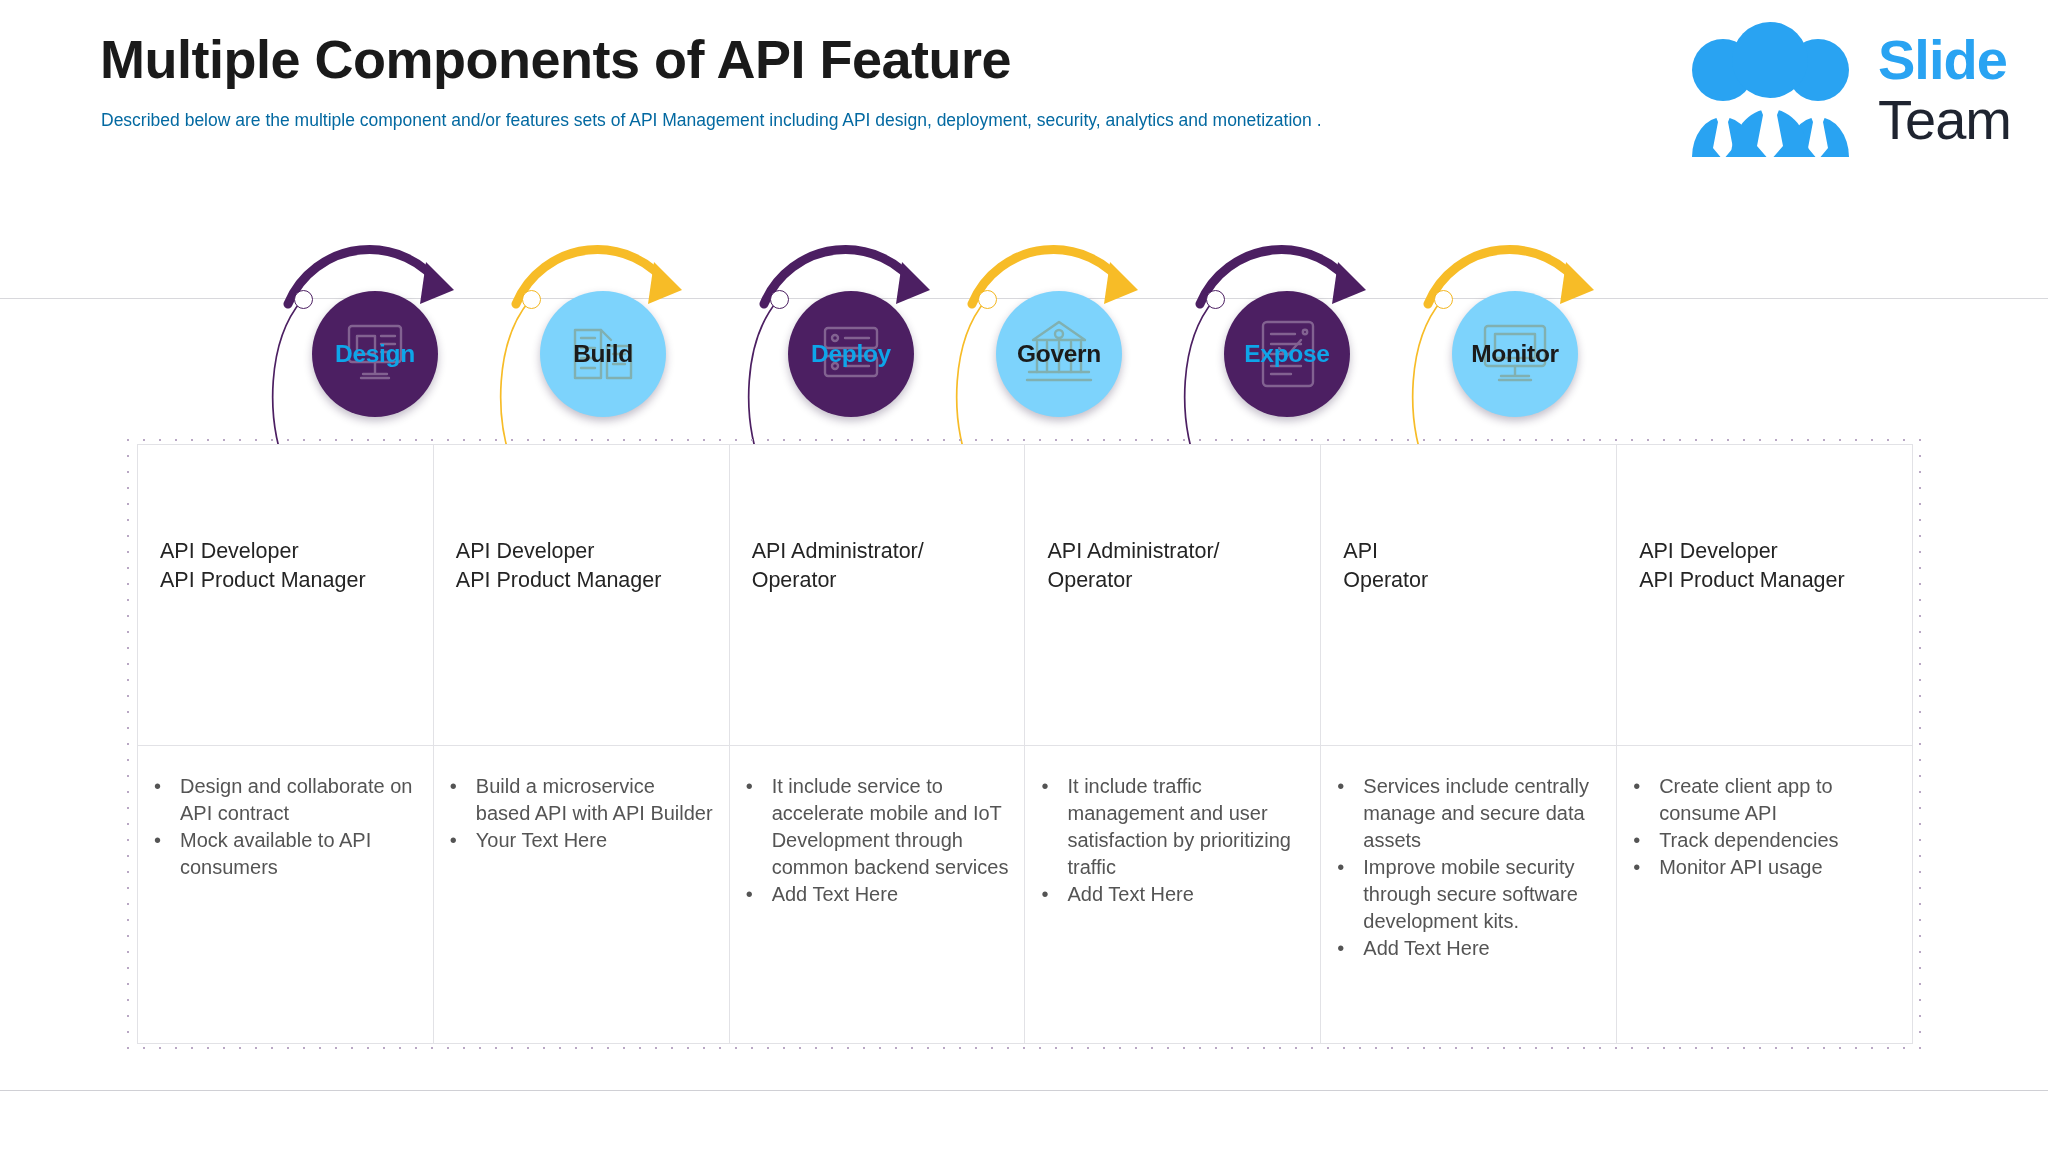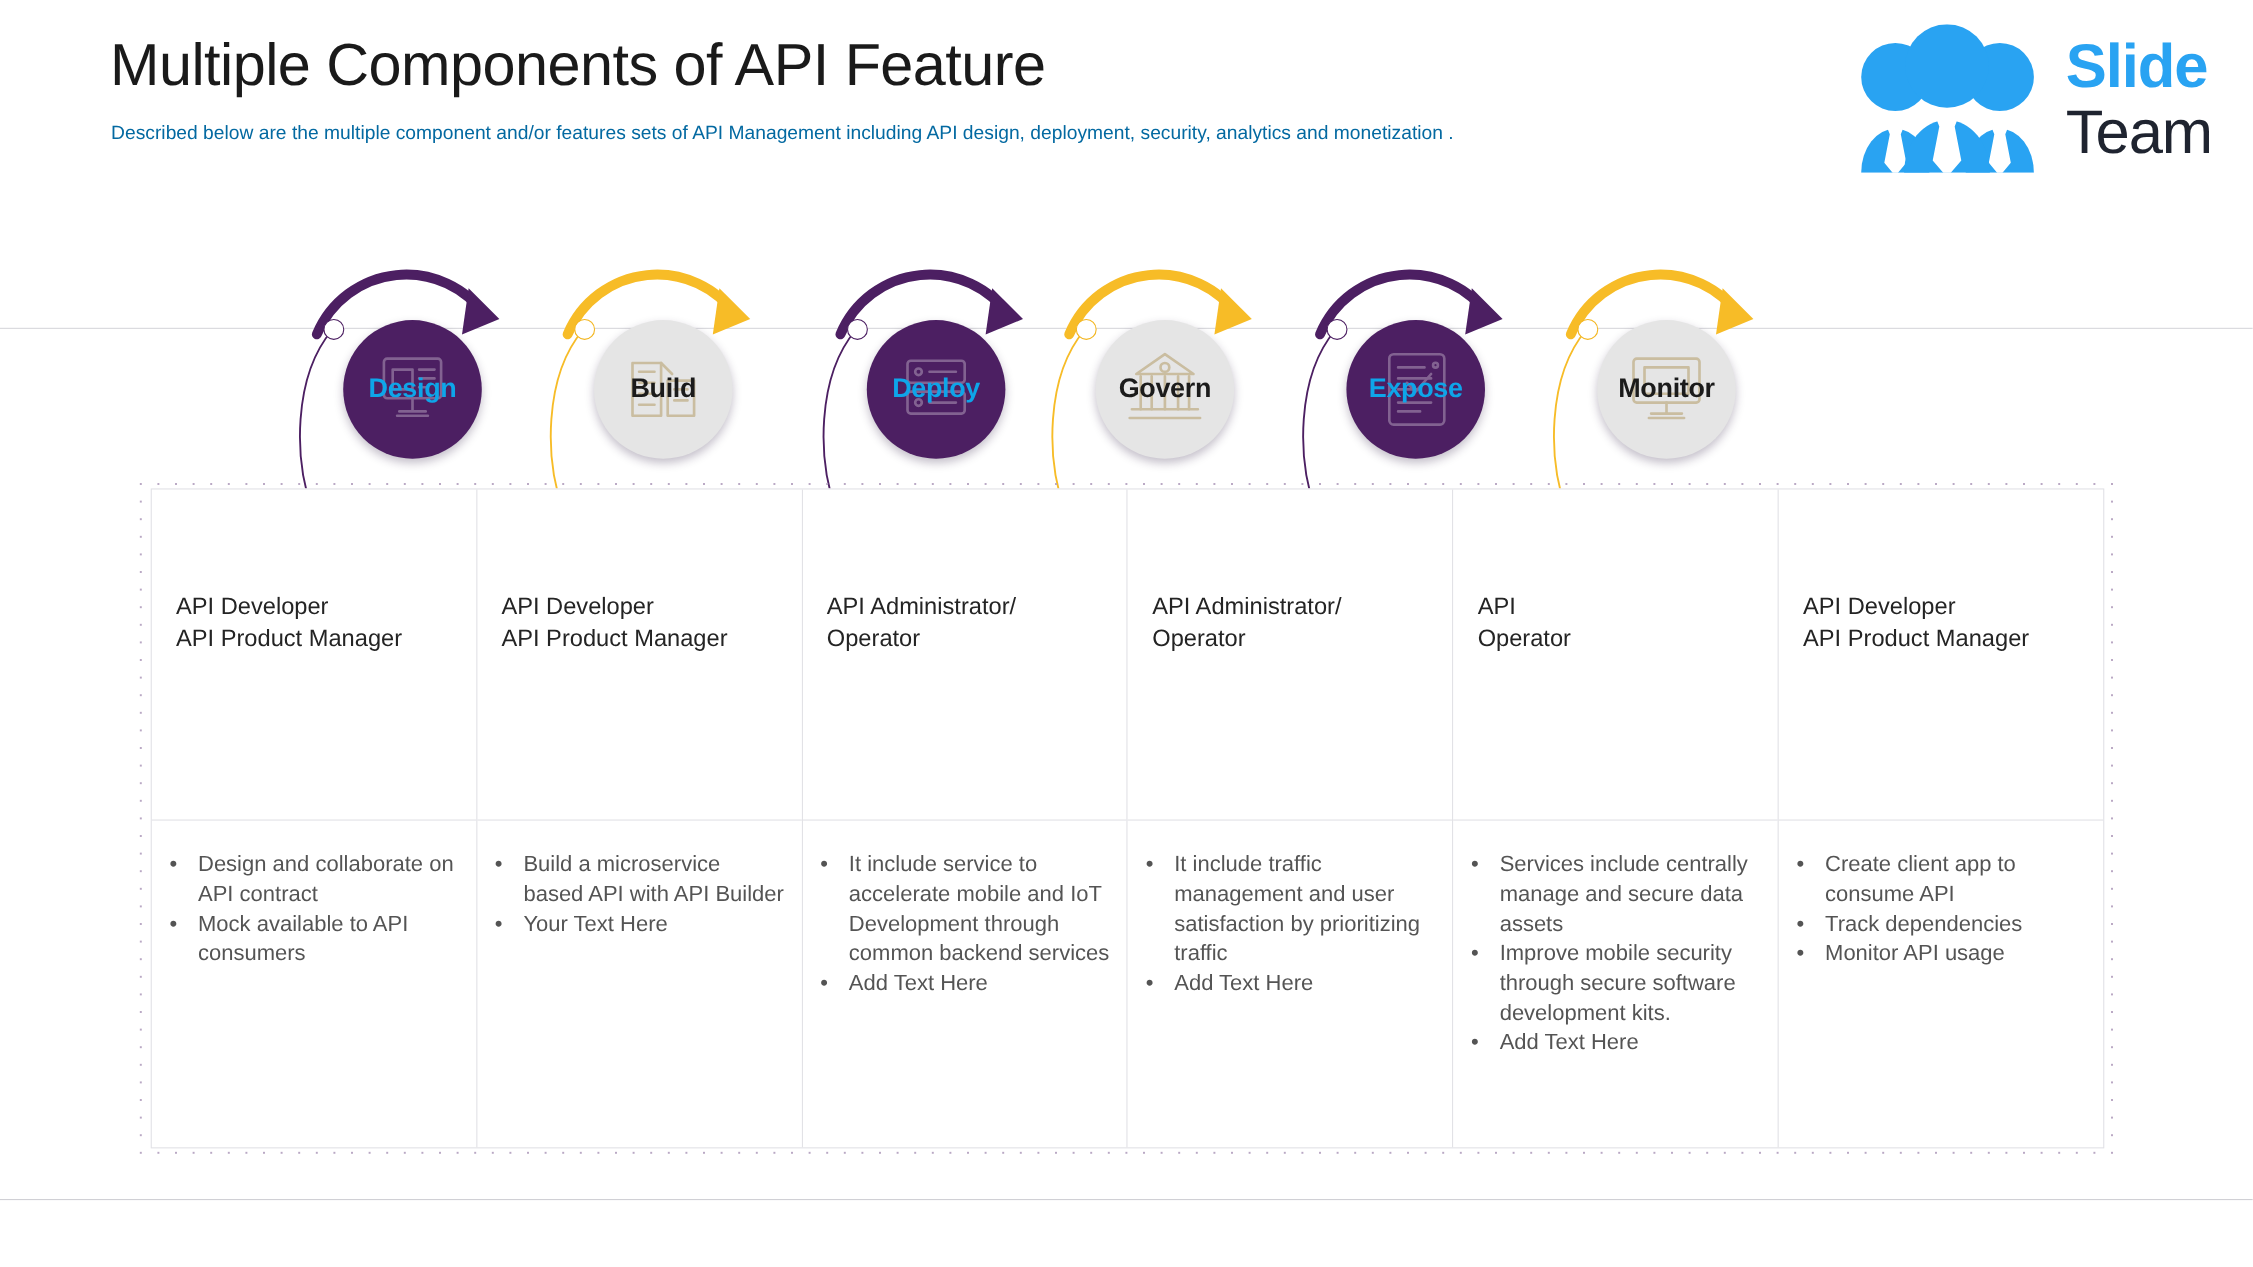--- a/index.html
+++ b/index.html
@@ -12,21 +12,21 @@
     overflow: hidden;
     font-family: "Liberation Sans", sans-serif;
     -webkit-font-smoothing: antialiased;
   }
 
   
   #slide-title {
     position: absolute;
     left: 100px; top: 28px;
     font-size: 54px;
-    font-weight: 400;
+    font-weight: 700;
     color: #1a1a1a;
     letter-spacing: -0.5px;
     white-space: nowrap;
   }
   #slide-subtitle {
     position: absolute;
     left: 101px; top: 110px;
     font-size: 17.5px;
     font-weight: 400;
     color: #0369a1;
@@ -65,21 +65,21 @@
   .node-circle {
     position: absolute;
     left: 46px; top: 55px;
     width: 126px; height: 126px;
     border-radius: 50%;
     box-shadow: 0 4px 9px rgba(40,20,60,0.28);
     display: flex; align-items: center; justify-content: center;
     overflow: hidden;
   }
   .node-circle.purple { background: #4C1F62; }
-  .node-circle.yellow { background: #e5e5e5; }
+  .node-circle.yellow { background: #7dd3fc; }
   .node-label {
     position: relative; z-index: 3;
     font-size: 24.5px; font-weight: bold;
     letter-spacing: -0.3px;
     white-space: nowrap;
   }
   .node-circle.purple .node-label { color: #0ea5e9; }
   .node-circle.yellow .node-label { color: #1b1b1b; }
   .node-glyph {
     position: absolute; left: 50%; top: 50%;

